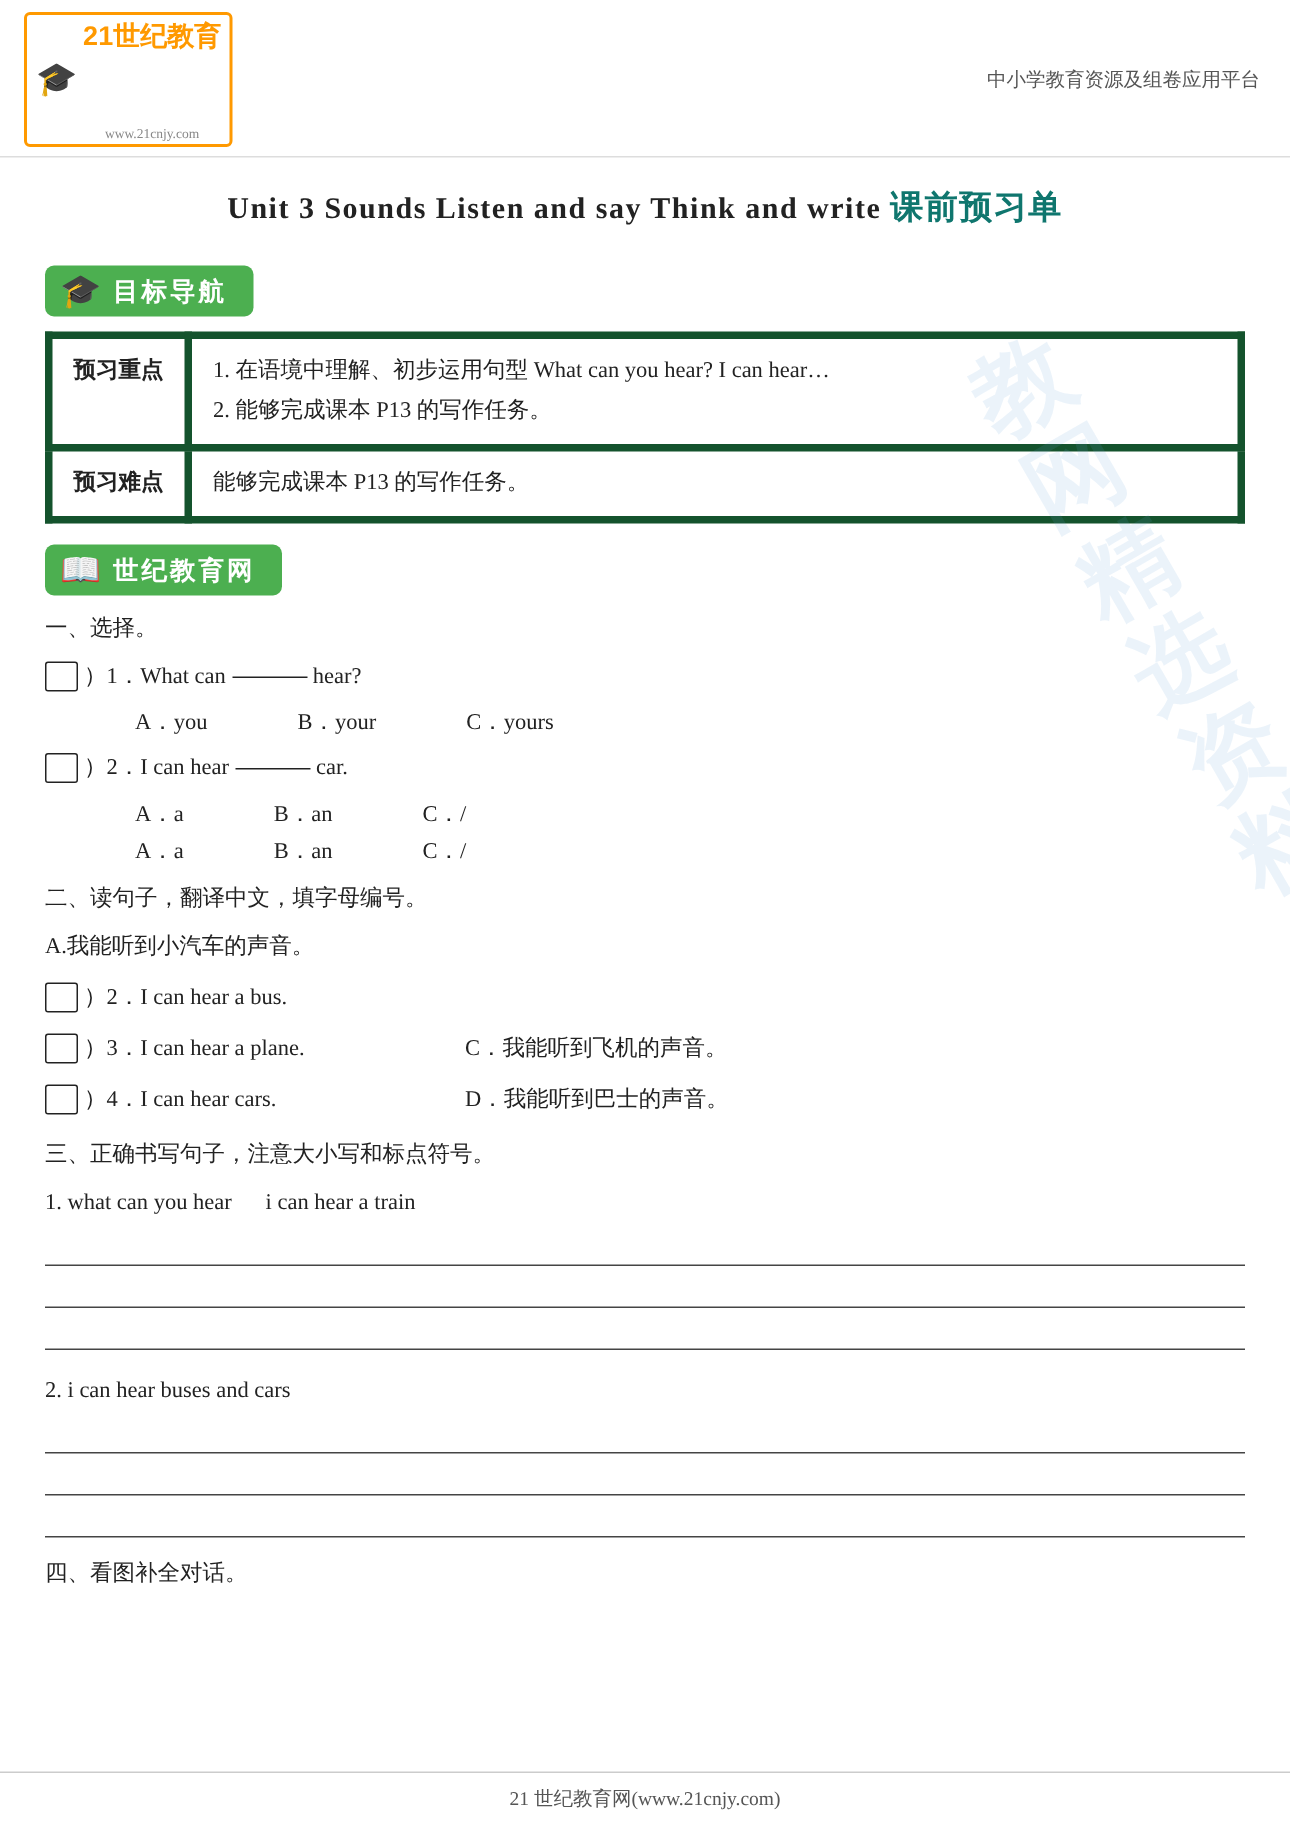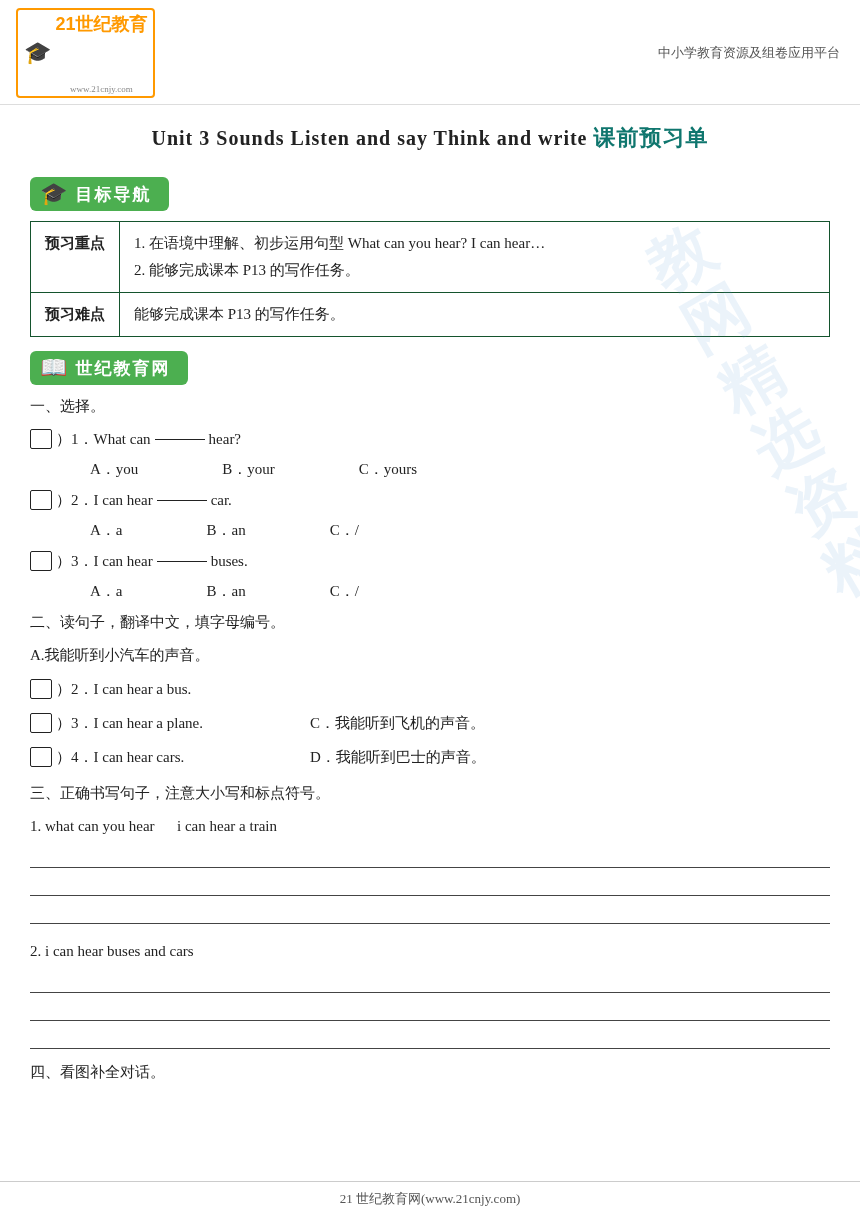--- a/index.html
+++ b/index.html
@@ -89,21 +89,21 @@
       font-weight: bold;
       letter-spacing: 2px;
     }
     .table-section {
       margin: 0 30px 10px;
       border: 1px solid #bbb;
       border-collapse: collapse;
       width: calc(100% - 60px);
     }
     .table-section td {
-      border: 1px solid #14532d;
+      border: 5px solid #14532d;
       padding: 8px 14px;
       vertical-align: top;
       font-size: 15px;
       line-height: 1.8;
     }
     .table-section .label-cell {
       width: 80px;
       font-weight: bold;
       white-space: nowrap;
       background: #fff;
@@ -157,21 +157,21 @@
     .blank {
       display: inline-block;
       width: 50px;
       border-bottom: 1px solid #222;
       margin: 0 4px;
       vertical-align: bottom;
     }
     .options-row {
       margin-left: 60px;
       display: flex;
-      gap: 84px;
+      gap: 60px;
       margin-bottom: 6px;
     }
     .match-row {
       display: flex;
       align-items: flex-start;
       margin-bottom: 4px;
       line-height: 2;
     }
     .match-left {
       width: 280px;
@@ -298,26 +298,20 @@
     <span>）2．I can hear</span>
     <span class="blank"></span>
     <span>car.</span>
   </div>
   <div class="options-row">
     <span>A．a</span>
     <span>B．an</span>
     <span>C．/</span>
   </div>
 
-  <div class="exercise-item">
-    <span class="paren"></span>
-    <span>）3．I can hear</span>
-    <span class="blank"></span>
-    <span>buses.</span>
-  </div>
   <div class="options-row">
     <span>A．a</span>
     <span>B．an</span>
     <span>C．/</span>
   </div>
 
   <div class="part-title">二、读句子，翻译中文，填字母编号。</div>
 
   <div class="match-row">
     <div class="match-right">A.我能听到小汽车的声音。</div>

